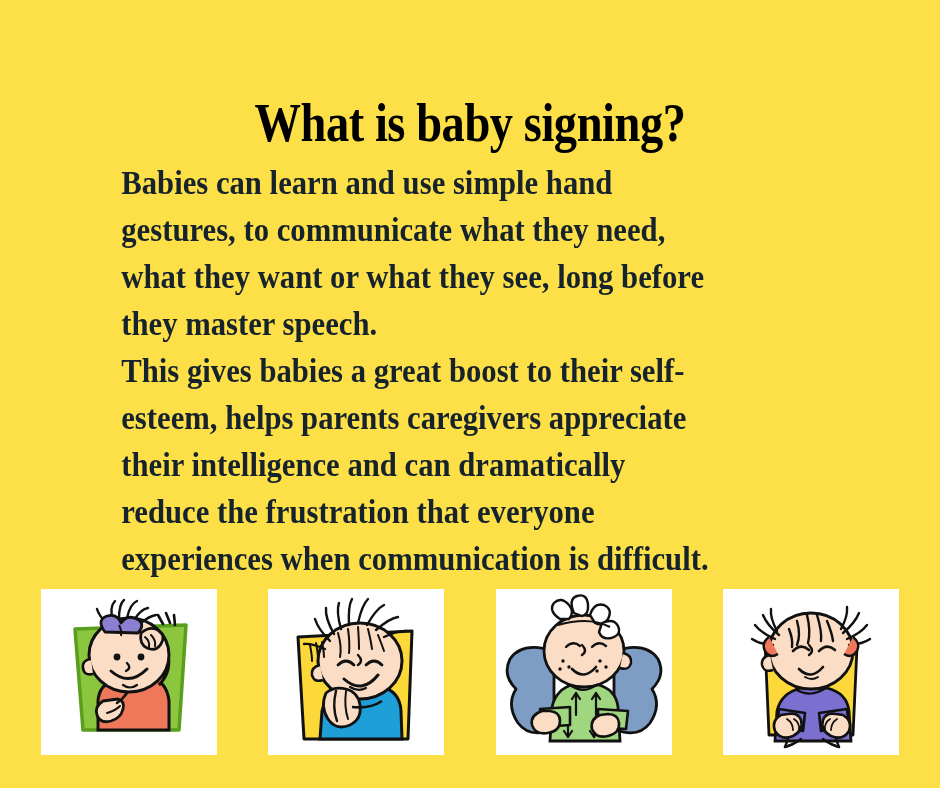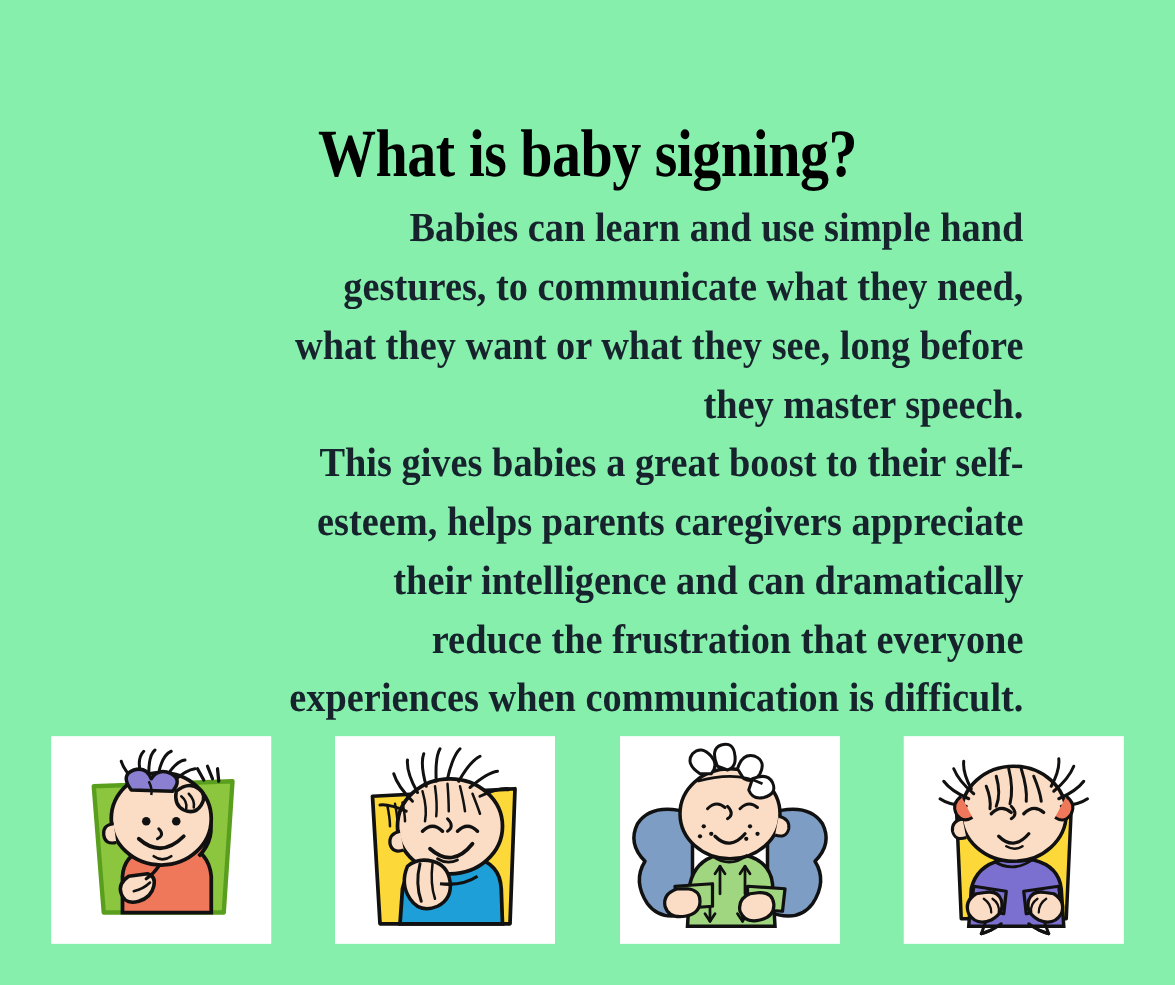--- a/index.html
+++ b/index.html
@@ -10,21 +10,21 @@
     width: 940px;
     height: 788px;
     overflow: hidden;
     background: #41d6e8;
     font-family: "Liberation Serif", "DejaVu Serif", serif;
   }
   .poster {
     position: relative;
     width: 940px;
     height: 788px;
-    background: #86efac;
+    background: #fde047;
     box-sizing: border-box;
   }
 
   
   .title {
     position: absolute;
     top: 58px;
     left: 0;
     width: 940px;
     text-align: center;
@@ -38,21 +38,21 @@
     transform-origin: 50% 50%;
     white-space: nowrap;
   }
 
   
   .body-copy {
     position: absolute;
     top: 160px;
     left: 95px;
     width: 750px;
-    text-align: right;
+    text-align: left;
     color: #16232c;
     font-family: "Liberation Serif", "DejaVu Serif", serif;
     font-weight: 700;
     font-size: 33px;
     line-height: 47px;
   }
   .body-copy p {
     margin: 0;
     transform: scaleX(0.93);
     transform-origin: 50% 50%;

